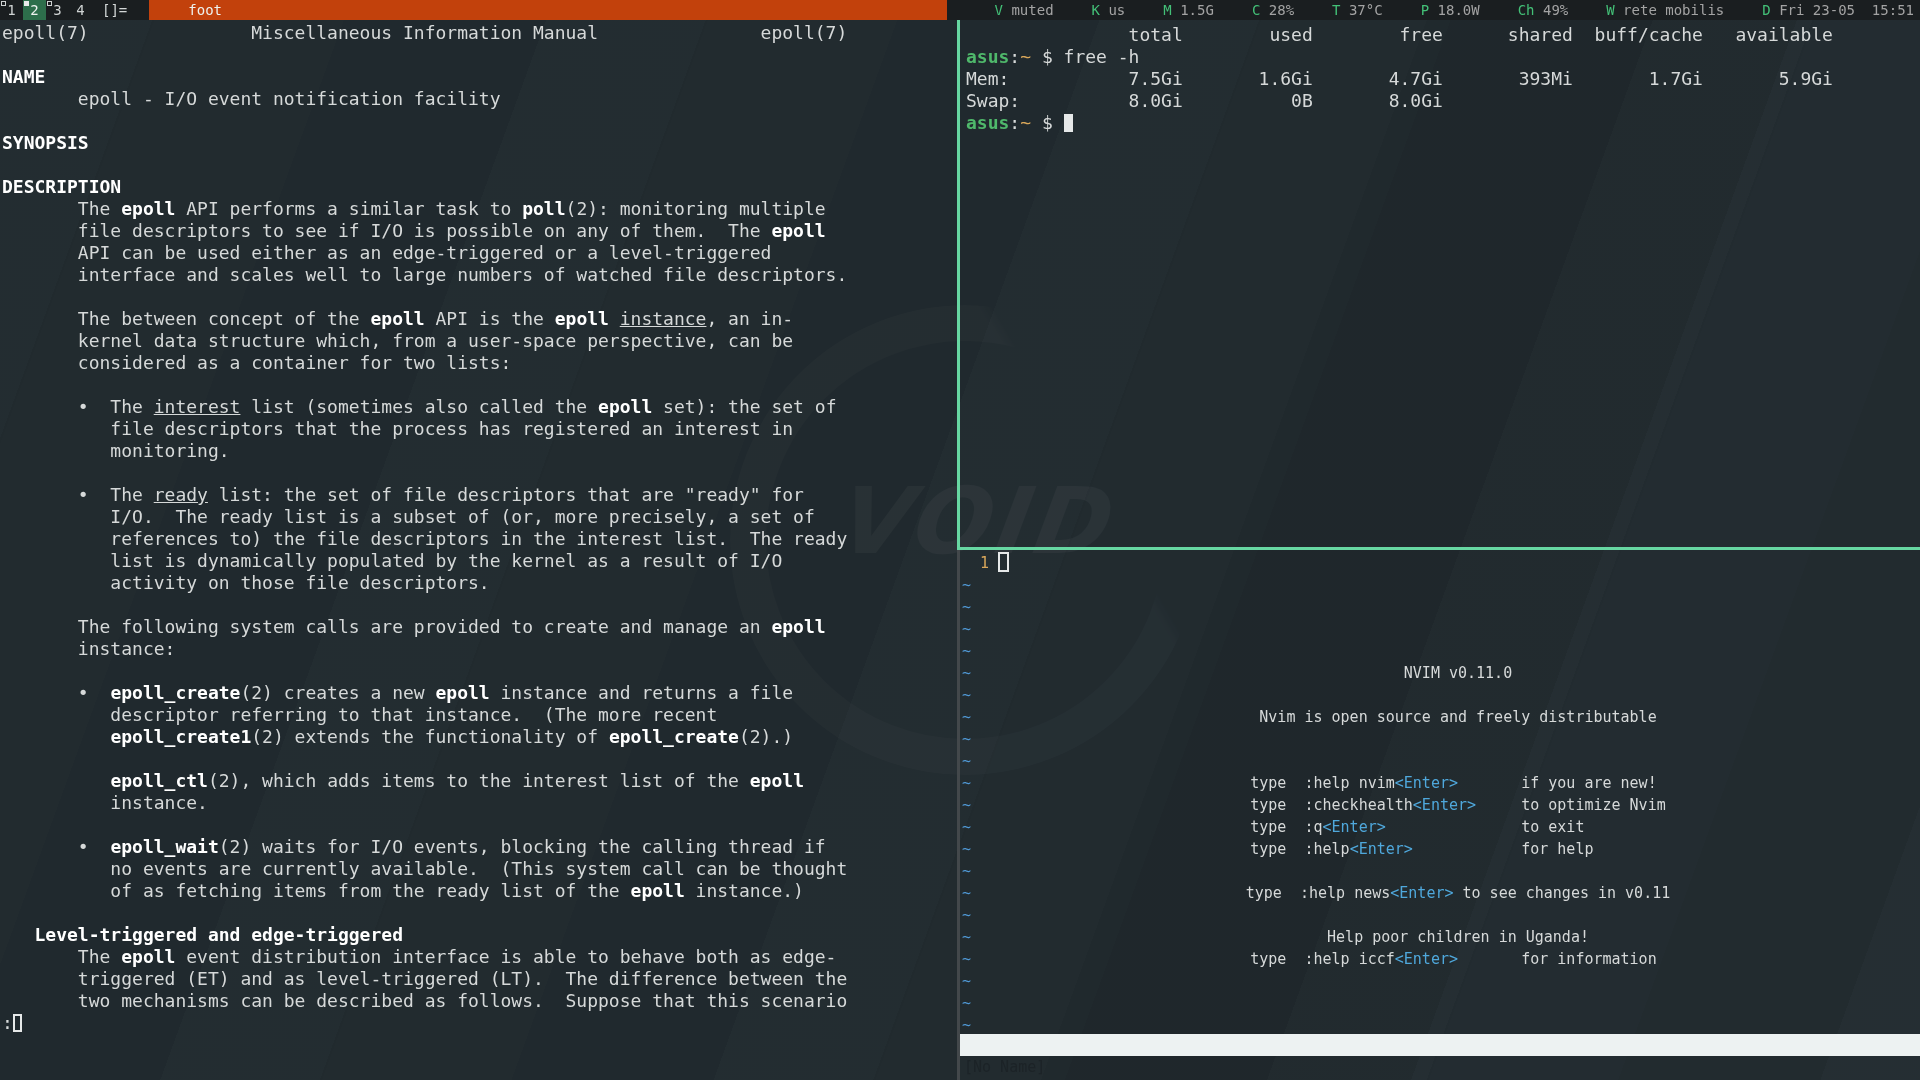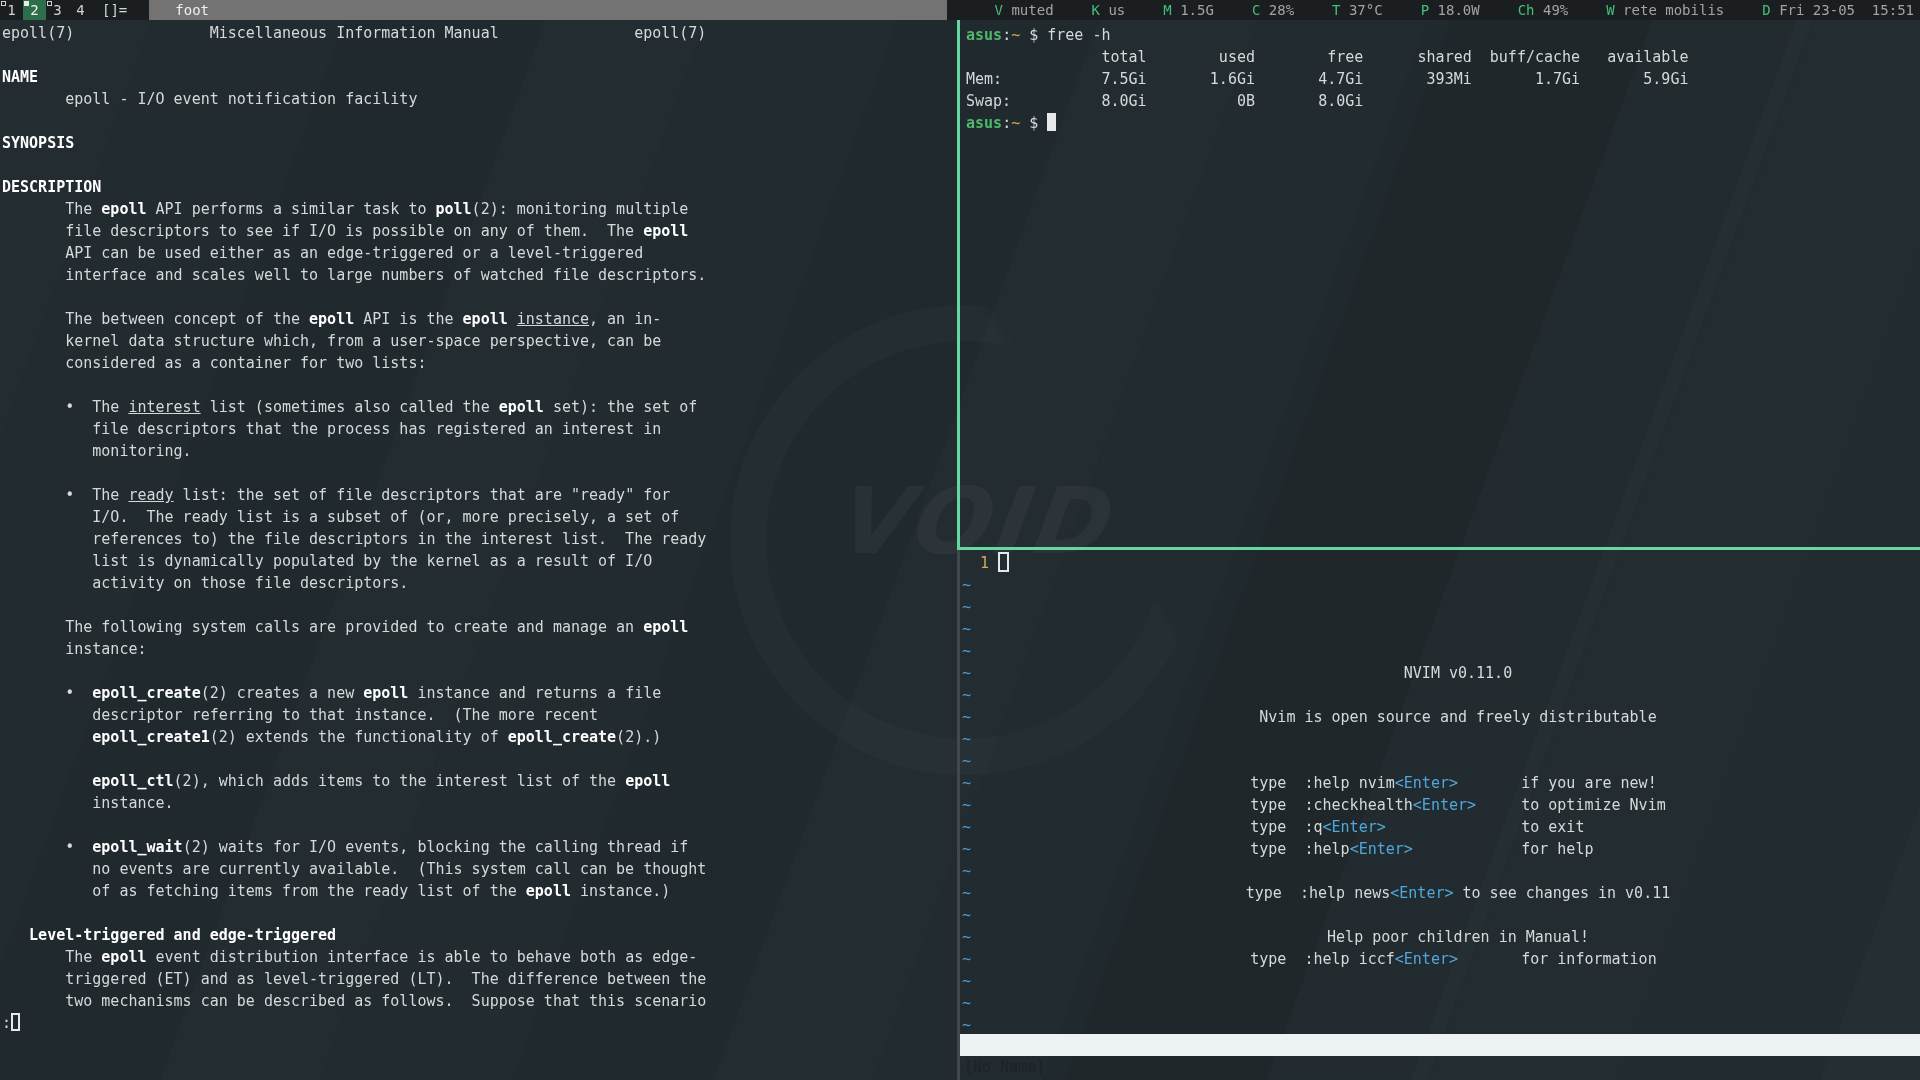--- a/index.html
+++ b/index.html
@@ -26,38 +26,38 @@
   
   .bar { position:absolute; left:0; top:0; width:1920px; height:20px; background:#1a1e20;
     display:flex; align-items:stretch; font-size:14px; line-height:20px; color:#d3d7d7; }
   .tag { position:relative; width:23px; text-align:center; color:#cfd3d3; }
   .tag.active { background:#2d6e4b; color:#eef2ef; }
   .tag .sq { position:absolute; top:1px; left:1px; width:5px; height:5px; }
   .tag .sq.filled { background:#e8ebea; }
   .tag .sq.outline { border:1px solid #cfd3d3; }
   .bar-layout { padding:0 12px 0 10px; color:#d3d7d7; }
   .bar-gap { width:10px; }
-  .bar-title { flex:1; background:#737373; color:#eef2ef; padding-left:26px; white-space:pre; }
+  .bar-title { flex:1; background:#c2410c; color:#eef2ef; padding-left:39px; white-space:pre; }
   .bar-status { background:#1a1e20; display:flex; align-items:center; padding:0 6px 0 10px; }
   .status-item { margin-left:38px; white-space:pre; }
   .status-item .k { color:#43c077; }
   .status-item .v { color:#a3a3a3; }
 
   
   .vborder-green { position:absolute; left:957px; top:20px; width:3px; height:527px; background:#67d7a2; }
   .hborder-green { position:absolute; left:957px; top:547px; width:963px; height:3px; background:#67d7a2; }
   .vborder-gray  { position:absolute; left:957px; top:550px; width:3px; height:530px; background:#43484b; }
 
   
   .pane { position:absolute; background:rgba(29,35,40,0.62); }
   .pane-man  { left:0; top:20px; width:957px; height:1060px; }
   .pane-term { left:960px; top:20px; width:960px; height:527px; }
   .pane-nvim { left:960px; top:550px; width:960px; height:530px; }
 
-  .mline, .tline { white-space:pre; font-size:15px; line-height:22px; height:22px; color:#d6d9d9; }
+  .mline, .tline { white-space:pre; font-size:18px; line-height:22px; height:22px; color:#d6d9d9; }
   .b { font-weight:bold; color:#ffffff; }
   .u { text-decoration:underline; }
   .man-body { position:absolute; left:2px; top:2px; }
 
   .term-body { position:absolute; left:6px; top:4px; }
   .puser { color:#4fb86b; font-weight:bold; }
   .ppath { color:#d9a75a; }
 
   .bcursor { display:inline-block; width:9px; height:18px; background:#e6e9e9; vertical-align:-3px; }
   .hcursor { display:inline-block; width:9px; height:18px; border:2px solid #e6e9e9; vertical-align:-3px; }
@@ -151,22 +151,22 @@
       <div class="mline"><span>   </span><span class="b">Level-triggered and edge-triggered</span></div>
       <div class="mline"><span>       The </span><span class="b">epoll</span><span> event distribution interface is able to behave both as edge-</span></div>
       <div class="mline"><span>       triggered (ET) and as level-triggered (LT).  The difference between the</span></div>
       <div class="mline"><span>       two mechanisms can be described as follows.  Suppose that this scenario</span></div>
       <div class="mline"><span>:</span><span class="hcursor"></span></div>
     </div>
 </div>
 
 <div class="pane pane-term">
   <div class="term-body">
+      <div class="tline">               total        used        free      shared  buff/cache   available</div>
       <div class="tline"><span class="puser">asus</span><span>:</span><span class="ppath">~</span><span> $ </span><span>free -h</span></div>
-      <div class="tline">               total        used        free      shared  buff/cache   available</div>
       <div class="tline">Mem:           7.5Gi       1.6Gi       4.7Gi       393Mi       1.7Gi       5.9Gi</div>
       <div class="tline">Swap:          8.0Gi          0B       8.0Gi</div>
       <div class="tline"><span class="puser">asus</span><span>:</span><span class="ppath">~</span><span> $ </span><span class="bcursor"></span></div>
     </div>
 </div>
 
 <div class="pane pane-nvim">
   <div id="nvim-body" style="position:absolute;inset:0;">
       <div class="nvim-row" style="top: 2px;"><span>  </span><span class="nnum">1</span><span> </span><span class="nvim-hcursor"></span></div>
       <div class="nvim-row ntilde" style="top: 24px;">~</div>
@@ -190,21 +190,21 @@
       <div class="nvim-row ntilde" style="top: 420px;">~</div>
       <div class="nvim-row ntilde" style="top: 442px;">~</div>
       <div class="nvim-row ntilde" style="top: 464px;">~</div>
       <div class="nvim-intro-line" style="top: 112px;"><span>NVIM v0.11.0</span></div>
       <div class="nvim-intro-line" style="top: 156px;"><span>Nvim is open source and freely distributable</span></div>
       <div class="nvim-intro-line" style="top: 222px;"><span>type  :help nvim</span><span class="e">&lt;Enter&gt;</span><span>       if you are new! </span></div>
       <div class="nvim-intro-line" style="top: 244px;"><span>type  :checkhealth</span><span class="e">&lt;Enter&gt;</span><span>     to optimize Nvim</span></div>
       <div class="nvim-intro-line" style="top: 266px;"><span>type  :q</span><span class="e">&lt;Enter&gt;</span><span>               to exit         </span></div>
       <div class="nvim-intro-line" style="top: 288px; text-align: center;"><span>type  :help</span><span class="e">&lt;Enter&gt;</span><span>            for help        </span></div>
       <div class="nvim-intro-line" style="top: 332px;"><span>type  :help news</span><span class="e">&lt;Enter&gt;</span><span> to see changes in v0.11</span></div>
-      <div class="nvim-intro-line" style="top: 376px;"><span>Help poor children in Manual!</span></div>
+      <div class="nvim-intro-line" style="top: 376px;"><span>Help poor children in Uganda!</span></div>
       <div class="nvim-intro-line" style="top: 398px;"><span>type  :help iccf</span><span class="e">&lt;Enter&gt;</span><span>       for information </span></div>
     </div>
   <div class="nvim-statusline">
     <span class="sl-file">[No Name]</span>
     <span class="sl-pos">0,0-1</span>
     
   </div>
 </div>
 
 <div class="vborder-green"></div>

